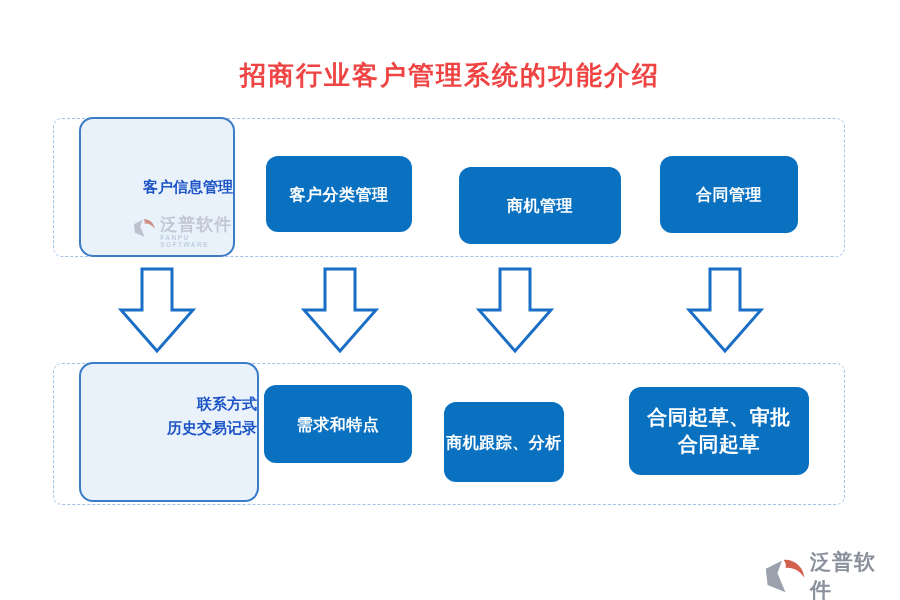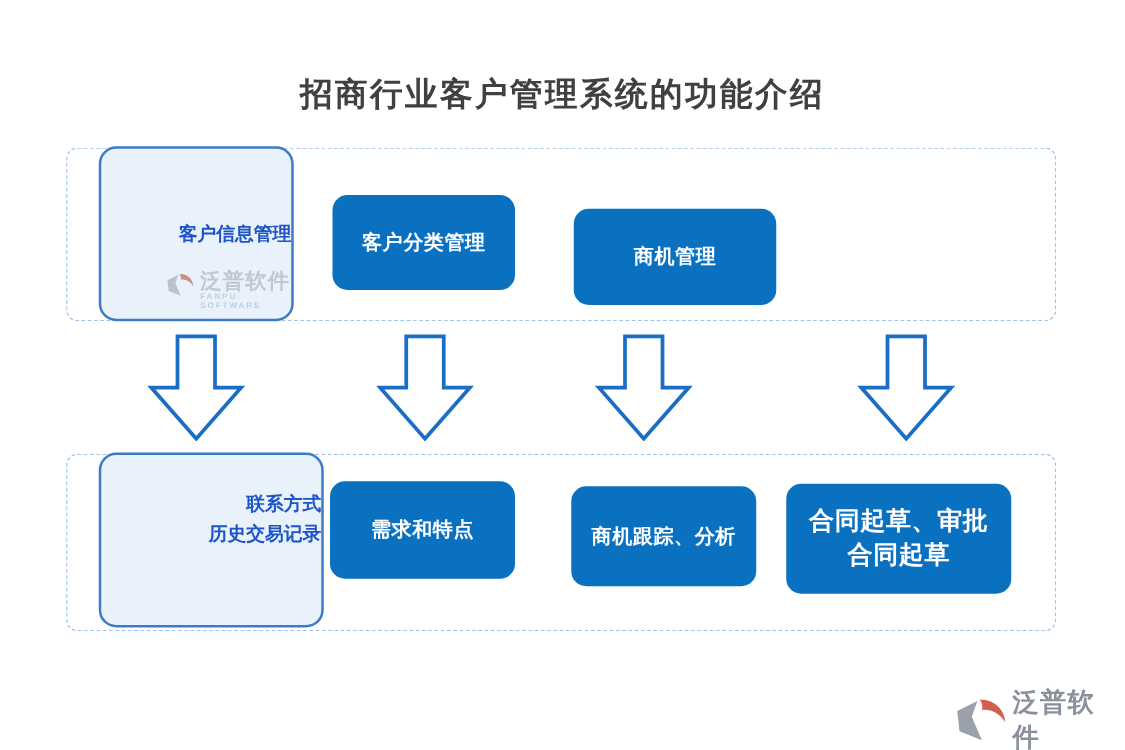--- a/index.html
+++ b/index.html
@@ -3,21 +3,21 @@
 <meta charset="utf-8">
 <style>
   html,body{margin:0;padding:0;background:#fff;}
   .canvas{
     position:relative;width:900px;height:600px;background:#ffffff;overflow:hidden;
     font-family:"Liberation Sans", sans-serif;
   }
   .title{
     position:absolute;top:58px;left:0;width:100%;margin:0;
     text-align:center;font-family:"Liberation Serif", serif;
-    font-size:26px;font-weight:700;letter-spacing:2px;color:#404040;
+    font-size:26px;font-weight:700;letter-spacing:2px;color:#ef4444;
   }
   .dashed{
     position:absolute;border:1.5px dashed #9fc3e8;border-radius:9px;background:#ffffff;
   }
   .row-top{left:53px;top:118px;width:790px;height:137px;}
   .row-bottom{left:53px;top:363px;width:790px;height:140px;}
 
   .light-box{
     position:absolute;background:#e9f1fb;border:2px solid #3c7cc6;border-radius:14px;
     color:#1d55c6;font-weight:700;font-size:15px;
@@ -29,21 +29,21 @@
   .solid-box{
     position:absolute;background:#0a71c1;border-radius:12px;color:#ffffff;
     font-weight:700;font-size:16px;letter-spacing:0.5px;
     display:flex;flex-direction:column;align-items:center;justify-content:center;
     text-align:right;box-sizing:border-box;line-height:27px;
   }
   .st2{left:266px;top:156px;width:146px;height:76px;}
   .st3{left:459px;top:155px;width:162px;height:77px;margin-top:12px;}
   .st4{left:660px;top:156px;width:138px;height:77px;}
   .sb2{left:264px;top:385px;width:148px;height:78px;}
-  .sb3{left:444px;top:389px;width:148px;height:80px;margin-left:13px;}
+  .sb3{left:444px;top:402px;width:120px;height:80px;}
   .sb4{left:629px;top:387px;width:180px;height:88px;font-size:20px;}
 
   .line:empty{display:none;}
 
   .arrow{position:absolute;top:267px;width:78px;height:86px;}
   .a1{left:118px;} .a2{left:301px;} .a3{left:476px;} .a4{left:686px;}
 
   .wm{
     position:absolute;left:52px;bottom:7px;display:flex;align-items:flex-start;gap:4px;
     pointer-events:none;
@@ -87,20 +87,23 @@
     <span class="line">联系方式</span>
     <span class="line">历史交易记录</span>
   </div>
 
   <div class="solid-box st2">
     <span class="line">客户分类管理</span>
   </div>
   <div class="solid-box st3">
     <span class="line">商机管理</span>
   </div>
+  <div class="solid-box st4">
+    <span class="line">合同管理</span>
+  </div>
 
   <div class="solid-box sb2">
     <span class="line">需求和特点</span>
 
   </div>
   <div class="solid-box sb3">
     <span class="line">商机跟踪、分析</span>
 
   </div>
   <div class="solid-box sb4">

